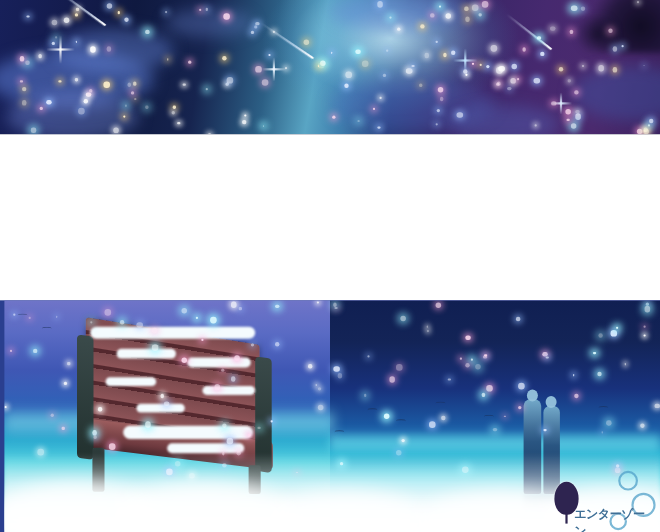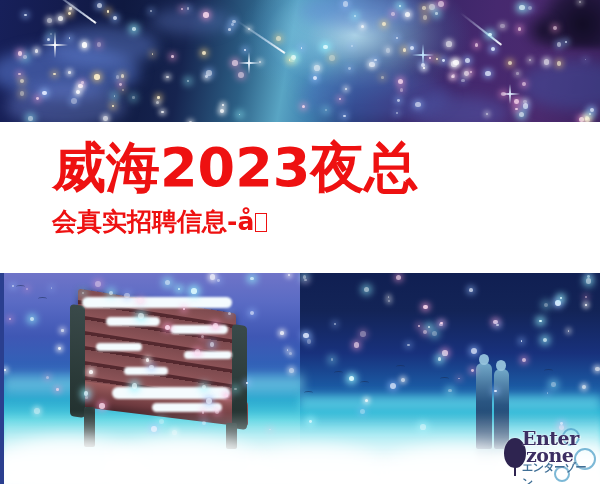--- a/index.html
+++ b/index.html
@@ -547,26 +547,20 @@
         <div class="star pk" style="left: 515.442px; top: 107.716px; width: 2.55464px; height: 2.55464px; opacity: 0.83;"></div>
         <div class="star" style="left: 81.9049px; top: 42.1081px; width: 5.51025px; height: 5.51025px; opacity: 0.96;"></div>
         <div class="star bl" style="left: 351.288px; top: 44.7637px; width: 1.79065px; height: 1.79065px; opacity: 0.53;"></div>
         <div class="star cy" style="left: 238.747px; top: 113.778px; width: 1.56416px; height: 1.56416px; opacity: 0.85;"></div>
         <div class="star pk" style="left: 17.5465px; top: 50.8432px; width: 4.81137px; height: 4.81137px; opacity: 0.85;"></div>
         <div class="star" style="left: 579.071px; top: 0.755158px; width: 1.9329px; height: 1.9329px; opacity: 0.57;"></div>
         <div class="star" style="left: 422.669px; top: 66.8284px; width: 1.96778px; height: 1.96778px; opacity: 1;"></div>
       </div>
   </div>
 
-  <div class="title-block">
-    <div class="title-main">威海2023夜总</div>
-    <div class="title-sub">
-      <span>会真实招聘信息-å</span><span class="tofu"></span>
-    </div>
-  </div>
 
   <div class="hero-bottom">
     <div class="scene">
 
       <div class="right-sky"></div>
       <div class="glow-horizon"></div>
       <div class="left-horizon"></div>
 
       <div class="bench">
         <div class="back"></div>
@@ -722,21 +716,17 @@
       <div class="fog-puff" style="left:372px; bottom:-22px; width:160px; height:60px;"></div>
       <div class="fog-puff" style="left:486px; bottom:-16px; width:140px; height:56px;"></div>
     </div>
 
     <div class="watermark">
       <div class="wm-balloon"></div>
       <div class="wm-balloon-tail"></div>
       <div class="wm-ring" style="left:62px; top:6px;  width:14px; height:14px;"></div>
       <div class="wm-ring" style="left:74px; top:26px; width:18px; height:18px;"></div>
       <div class="wm-ring" style="left:54px; top:44px; width:12px; height:12px;"></div>
-      <div class="wm-text">
-        <span>Enter</span>
-        <span class="l2">zone</span>
-      </div>
       <div class="wm-jp">エンターゾーン</div>
     </div>
   </div>
 
 </div>
 
 </body></html>

